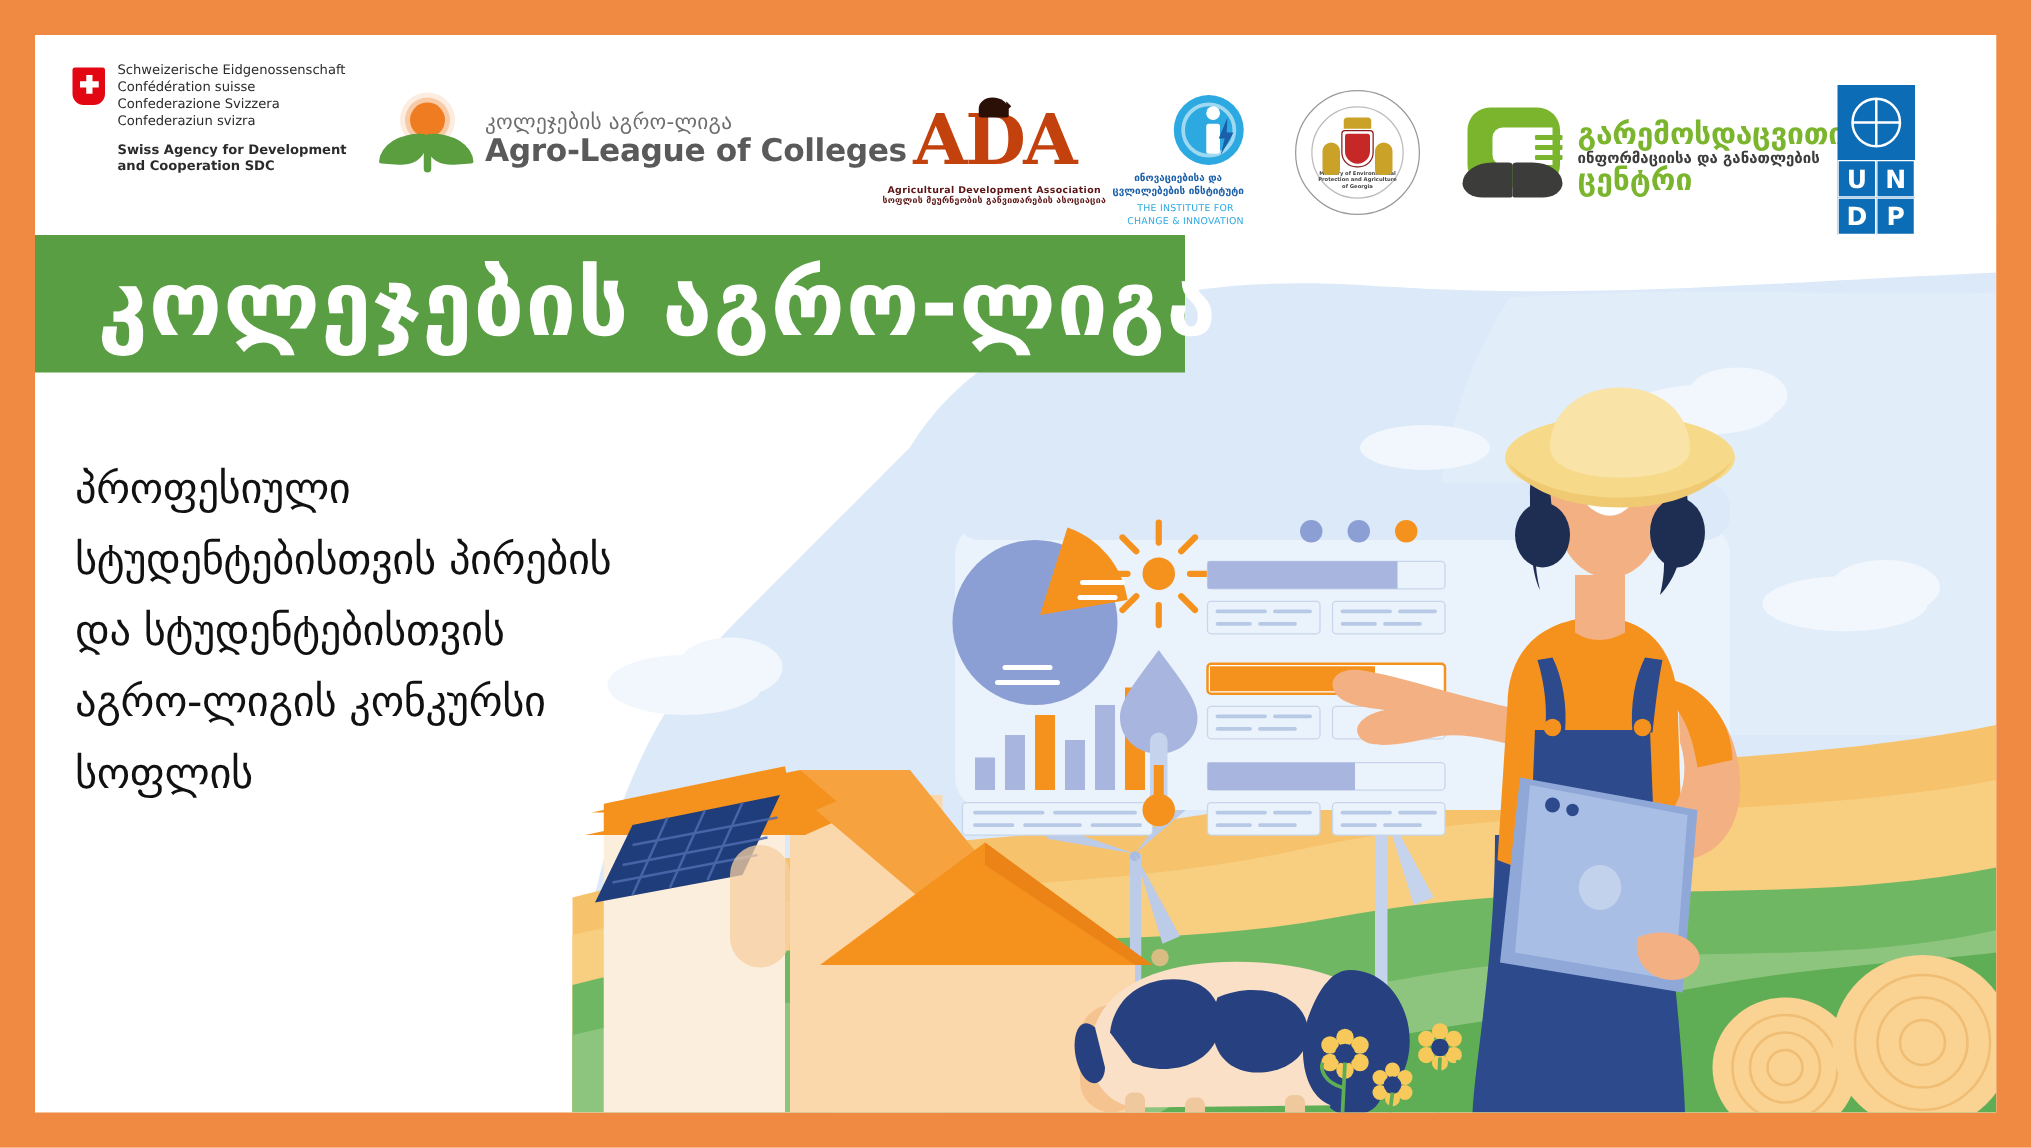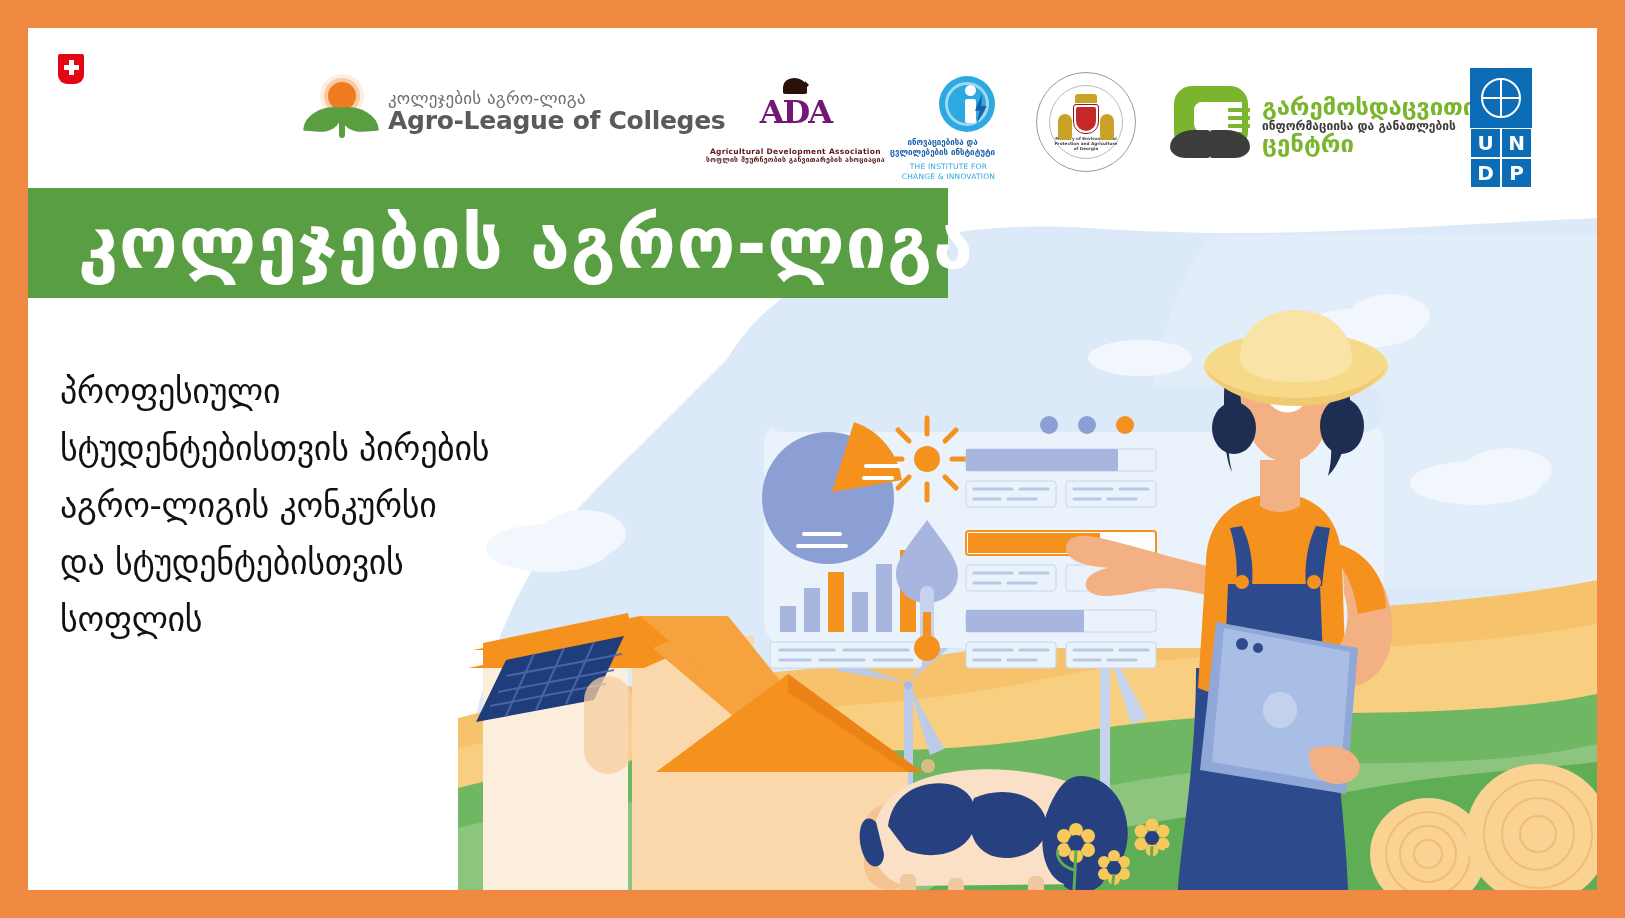--- a/index.html
+++ b/index.html
@@ -50,21 +50,21 @@
   }
   .leaf.l { left:-2px;  border-radius:100% 6% 60% 6%; transform:rotate(4deg); }
   .leaf.r { left:36px;  border-radius:6% 100% 6% 60%; transform:rotate(-4deg); }
   .stem { position:absolute; left:33px; top:28px; width:6px; height:30px; background:#5A9E3F; border-radius:0 0 3px 3px;}
   .agl-ka { font-size:17px; color:#6d6d6d; letter-spacing:.2px; }
   .agl-en { font-size:25px; color:#5a5a5a; font-weight:600; margin-top:-2px; letter-spacing:-.3px;}
 
   
   .ada { left:678px; top:50px; flex-direction:column; align-items:center; }
   .ada-word {
-    font-size:32px; font-weight:bold; color:#701a75; letter-spacing:-2px;
+    font-size:56px; font-weight:bold; color:#c2410c; letter-spacing:-2px;
     line-height:44px; font-family:"DejaVu Serif","Liberation Serif",serif;
   }
   .ada-bird { width:24px; height:16px; background:#2b1008; border-radius:50% 60% 10% 10%/60% 70% 10% 10%;
               margin-bottom:-4px; position:relative; }
   .ada-bird:after { content:""; position:absolute; right:-6px; top:3px; border:4px solid transparent; border-left-color:#2b1008;}
   .ada-sub1 { font-size:7.5px; font-weight:bold; color:#5C1414; letter-spacing:.3px; margin-top:13px;}
   .ada-sub2 { font-size:7px; font-weight:bold; color:#5C1414; letter-spacing:.2px;}
 
   
   .ici { left:862px; top:48px; flex-direction:column; align-items:flex-end; }
@@ -454,20 +454,28 @@
                      C1294 756 1278 744 1282 722 Z" fill="#F3B183"></path>
           </g>
         </g>
       </svg>
     </div>
 
     <div class="logo-strip">
 
       <div class="logo sdc">
         <div class="swiss-shield"></div>
+        <div class="sdc-txt">
+          <div>Schweizerische Eidgenossenschaft</div>
+          <div>Confédération suisse</div>
+          <div>Confederazione Svizzera</div>
+          <div>Confederaziun svizra</div>
+          <span class="b">Swiss Agency for Development</span>
+          <span style="font-weight:bold;display:block;">and Cooperation SDC</span>
+        </div>
       </div>
 
       <div class="logo agl">
         <div class="agl-mark">
           <div class="sunflower"></div>
             <div class="leaf l"></div>
             <div class="leaf r"></div>
             <div class="stem"></div>
         </div>
         <div>
@@ -552,19 +560,19 @@
       </div>
     </div>
 
     <div class="title-banner">
       <h1>კოლეჯების აგრო-ლიგა</h1>
     </div>
 
     <div class="body-text">
       <div>პროფესიული</div>
       <div>სტუდენტებისთვის პირების</div>
+      <div>და სტუდენტებისთვის</div>
       <div>აგრო-ლიგის კონკურსი</div>
-      <div>და სტუდენტებისთვის</div>
       <div>სოფლის</div>
     </div>
 
   </div>
 </div>
 
 </body></html>

